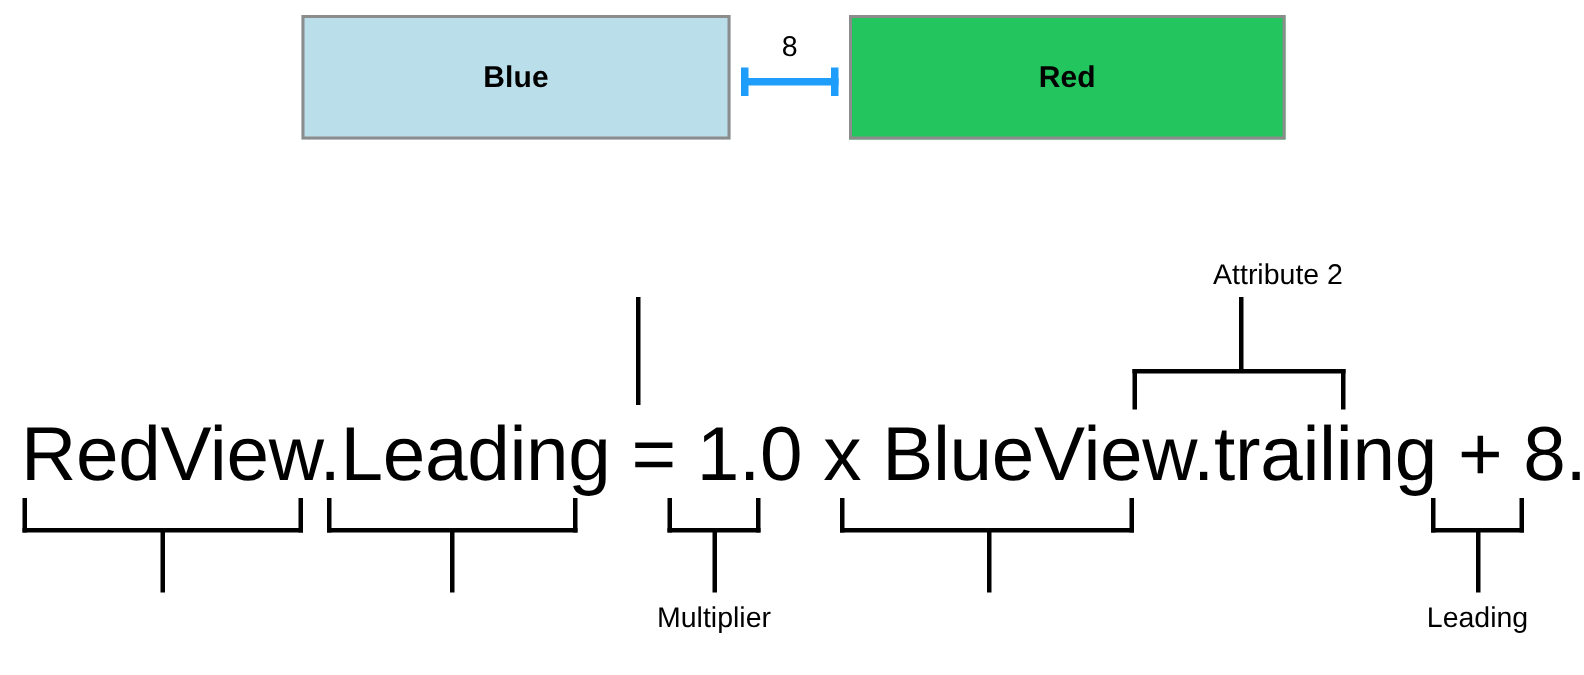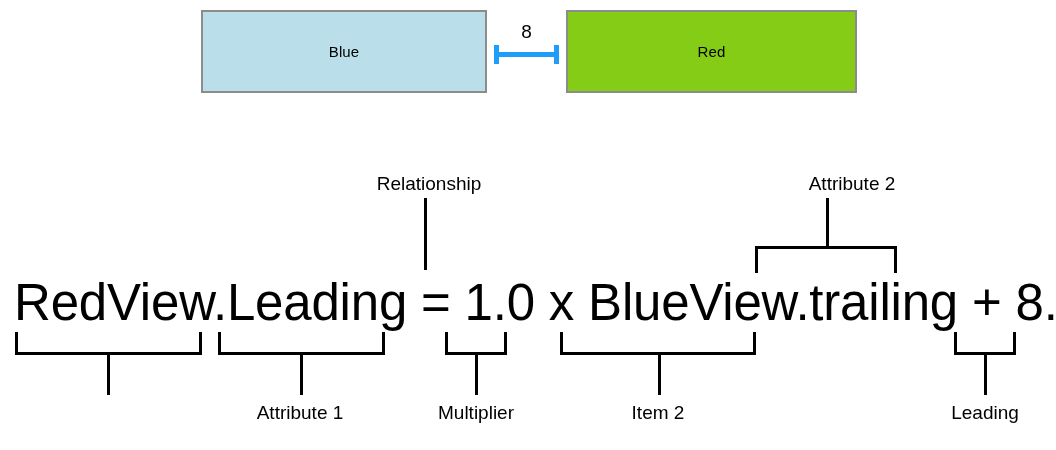--- a/index.html
+++ b/index.html
@@ -24,38 +24,39 @@
   
   .view-box {
     position: absolute;
     box-sizing: border-box;
     border: 2px solid #8c8c8c;
     display: flex;
     align-items: center;
     justify-content: center;
   }
   .view-box-label {
-    font-size: 15px;
+    font-size: 20px;
     line-height: 1;
     color: #000;
     letter-spacing: 0.1px;
+    font-weight: bold;
   }
   #blue-view {
     left: 201px;
     top: 10px;
     width: 286px;
     height: 83px;
     background: #bbdfea;
   }
   #red-view {
     left: 566px;
     top: 10px;
     width: 291px;
     height: 83px;
-    background: #84cc16;
+    background: #22c55e;
   }
 
   
   #spacing-indicator {
     position: absolute;
     left: 494px;
     top: 45px;
     width: 65px;
     height: 18px;
   }
@@ -171,21 +172,20 @@
   </div>
 
   <div id="spacing-value">8</div>
 
   <div id="spacing-indicator">
     <div class="sp-cap left"></div>
     <div class="sp-bar"></div>
     <div class="sp-cap right"></div>
   </div>
 
-  <div class="ann-label" style="left:363px; top:174px; width:132px;">Relationship</div>
   <div class="v-line" style="left:424px; top:198px; height:72px;"></div>
 
   <div class="ann-label" style="left:788px; top:174px; width:128px;">Attribute 2</div>
   <div class="brace-top" style="left:755px; top:246px; width:142px; height:27px;">
     <div class="bar" style="width:142px;"></div>
     <div class="leg l"></div>
     <div class="leg r"></div>
   </div>
   <div class="v-line" style="left:826px; top:198px; height:50px;"></div>
 
@@ -197,37 +197,35 @@
     <div class="leg r"></div>
     <div class="stem" style="left:92px;"></div>
   </div>
 
   <div class="brace-bottom" style="left:218px; top:332px; width:167px;">
     <div class="leg l"></div>
     <div class="bar" style="width:167px;"></div>
     <div class="leg r"></div>
     <div class="stem" style="left:82px;"></div>
   </div>
-  <div class="ann-label" style="left:234px; top:403px; width:132px;">Attribute 1</div>
 
   <div class="brace-bottom" style="left:445px; top:332px; width:62px;">
     <div class="leg l"></div>
     <div class="bar" style="width:62px;"></div>
     <div class="leg r"></div>
     <div class="stem" style="left:30px;"></div>
   </div>
   <div class="ann-label" style="left:410px; top:403px; width:132px;">Multiplier</div>
 
   <div class="brace-bottom" style="left:560px; top:332px; width:196px;">
     <div class="leg l"></div>
     <div class="bar" style="width:196px;"></div>
     <div class="leg r"></div>
     <div class="stem" style="left:98px;"></div>
   </div>
-  <div class="ann-label" style="left:592px; top:403px; width:132px;">Item 2</div>
 
   <div class="brace-bottom" style="left:954px; top:332px; width:62px;">
     <div class="leg l"></div>
     <div class="bar" style="width:62px;"></div>
     <div class="leg r"></div>
     <div class="stem" style="left:30px;"></div>
   </div>
   <div class="ann-label" style="left:919px; top:403px; width:132px;">Leading</div>
 
 </div>

